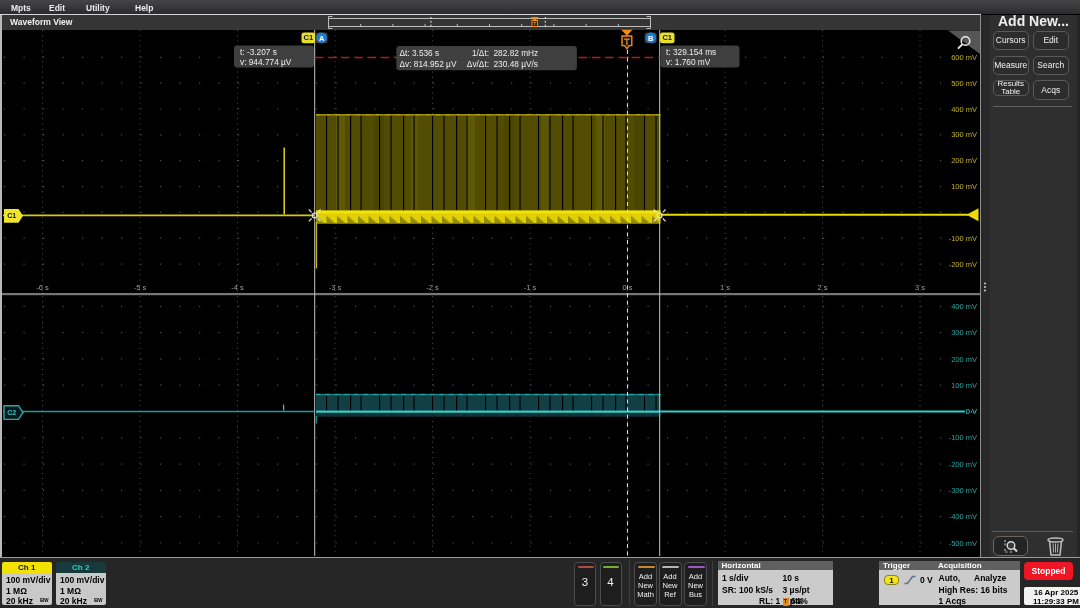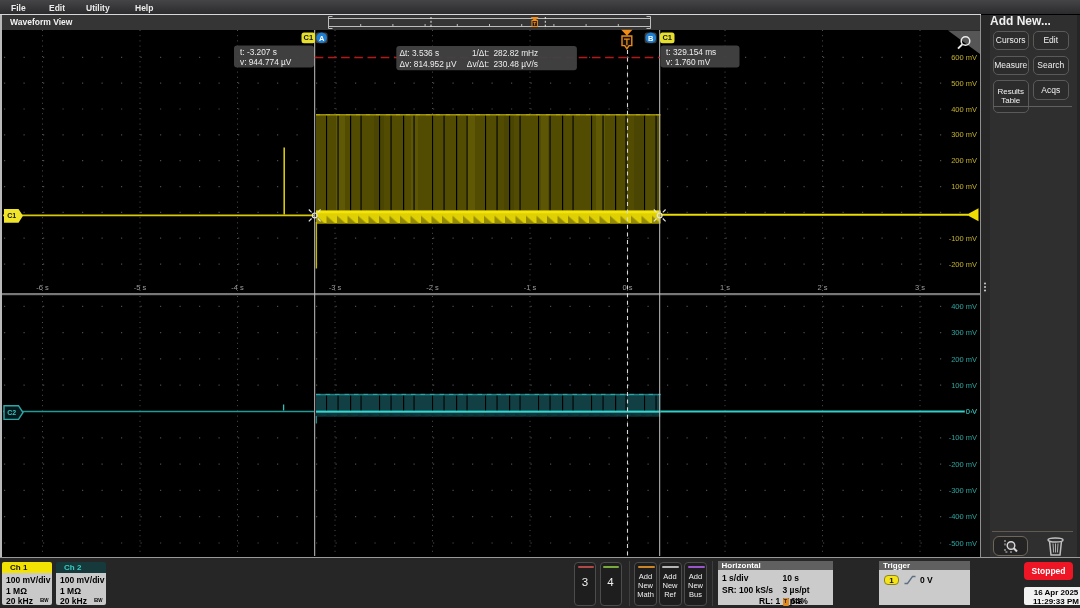--- a/index.html
+++ b/index.html
@@ -9,48 +9,48 @@
   #menubar{left:0;top:0;width:1080px;height:14px;
     background:linear-gradient(#454547,#2b2b2d);color:#ececec;font-size:8.5px;font-weight:600;}
   .mitem{position:absolute;top:3px;}
   #winline{left:0;top:14px;width:981px;height:1px;background:#d6d6d6;}
   #leftborder{left:0;top:15px;width:2px;height:542px;background:#b9b9b9;}
   #tabstrip{left:2px;top:15px;width:978px;height:15px;background:#353535;}
   #tabtitle{left:10px;top:17px;font-size:8.5px;font-weight:600;color:#f2f2f2;}
   #gutter{left:980px;top:15px;width:10px;height:543px;background:#282828;border-left:1px solid #8f8f8f;box-sizing:border-box;}
   #rpanel{left:990px;top:15px;width:90px;height:545px;background:#2f2f2f;}
   #rscroll{left:1077px;top:15px;width:3px;height:545px;background:#252525;}
-  #addnew{left:990px;top:15px;width:87px;height:12px;color:#f0f0f0;font-size:12px;font-weight:700;line-height:13px;}
+  #addnew{left:990px;top:15px;width:87px;height:12px;color:#f0f0f0;font-size:14px;font-weight:700;text-align:center;line-height:13px;}
   .rbtn{position:absolute;background:#2c2c2c;border:1px solid #5a5a58;border-radius:5px;
     color:#f2f2f2;font-size:8.5px;display:flex;align-items:center;justify-content:center;
     box-sizing:border-box;text-align:center;line-height:8.5px;}
   #rsep1{left:993px;top:106px;width:79px;height:1px;background:#606060;}
   #rsep2{left:992px;top:531px;width:81px;height:1px;background:#605a52;}
   #magbtn{left:993px;top:536px;width:35px;height:20px;border:1px solid #6e665a;border-radius:6px;background:#242424;box-sizing:border-box;}
   #botbar{left:0;top:557px;width:1080px;height:51px;background:#262626;border-top:1.5px solid #9a9a9a;box-sizing:border-box;}
   .chbadge{position:absolute;top:562px;width:50px;height:43px;border-radius:2px;overflow:hidden;}
-  .chhead{height:10.5px;font-size:8px;font-weight:700;padding-left:8px;line-height:11px;}
+  .chhead{height:10.5px;font-size:8px;font-weight:700;padding-left:16px;line-height:11px;}
   .chbody{height:32.5px;background:#c9c9c9;color:#000;font-size:8.5px;font-weight:600;padding-left:4px;position:relative;}
   .chrow{position:absolute;left:4px;}
   .nbtn{position:absolute;top:562px;height:43.5px;background:#1e1e1e;border:1px solid #4c4c4c;border-radius:4px;box-sizing:border-box;color:#f0f0f0;}
   .stripe{position:absolute;left:2.5px;top:2.5px;height:2.5px;border-radius:1px;}
   .vsep{position:absolute;top:561px;width:1px;height:45px;background:#3e3e3e;}
   .panel{position:absolute;top:561px;height:32px;}
   .phead{height:9px;background:#606060;color:#fff;font-size:8px;font-weight:600;line-height:9.5px;padding-left:4px;}
   .pbody{background:#cbcbcb;color:#000;font-size:8.5px;font-weight:600;position:relative;height:35px;}
   .prow{position:absolute;}
   #stopped{left:1024px;top:562px;width:49px;height:18px;background:#ee1524;border-radius:4px;color:#fff;font-size:8.5px;font-weight:700;text-align:center;line-height:18px;}
   #datebox{left:1024px;top:586.5px;width:64px;height:18px;background:#f2f2f2;border-radius:2px;color:#000;font-size:8px;font-weight:700;text-align:center;line-height:9px;padding-top:1px;box-sizing:border-box;}
 </style>
 </head>
 <body>
 <div id="app">
 
   <div id="menubar" class="abs">
-    <span class="mitem" style="left:11px">File</span>
+    <span class="mitem" style="left:11px">Mpts</span>
     <span class="mitem" style="left:49px">Edit</span>
     <span class="mitem" style="left:86px">Utility</span>
     <span class="mitem" style="left:135px">Help</span>
   </div>
   <div id="winline" class="abs"></div>
   <div id="tabstrip" class="abs"></div>
   <div id="tabtitle" class="abs">Waveform View</div>
   <div id="leftborder" class="abs"></div>
   <div id="gutter" class="abs"></div>
   <div id="rpanel" class="abs"></div>
@@ -261,21 +261,21 @@
 <circle cx="985" cy="283.5" r="1" fill="#cecece"></circle>
 <circle cx="985" cy="287" r="1" fill="#cecece"></circle>
 <circle cx="985" cy="290.5" r="1" fill="#cecece"></circle>
 </svg>
 
   <div id="addnew" class="abs">Add New...</div>
   <div class="rbtn" style="left:993px;top:30.5px;width:35.5px;height:19.5px;">Cursors</div>
   <div class="rbtn" style="left:1033px;top:30.5px;width:35.5px;height:19.5px;">Edit</div>
   <div class="rbtn" style="left:993px;top:55.5px;width:35.5px;height:19.5px;">Measure</div>
   <div class="rbtn" style="left:1033px;top:55.5px;width:35.5px;height:19.5px;">Search</div>
-  <div class="rbtn" style="left:993px;top:80px;width:35.5px;height:33px;font-size:8px;">Results<br>Table</div>
+  <div class="rbtn" style="left:993px;top:80px;width:35.5px;height:16px;font-size:8px;">Results<br>Table</div>
   <div class="rbtn" style="left:1033px;top:80px;width:35.5px;height:20px;">Acqs</div>
   <div id="rsep1" class="abs"></div>
   <div id="rsep2" class="abs"></div>
   <div id="magbtn" class="abs"></div>
   <svg class="abs" style="left:996px;top:538px" width="30" height="17" viewBox="0 0 30 17">
     <path d="M9 2 v6 M9 11 v3 h3 M14 14 h3" stroke="#cfcfcf" stroke-width="1" fill="none" stroke-dasharray="2 1.4"></path>
     <circle cx="15" cy="7.5" r="3.8" fill="#3a3a3a" stroke="#d8d8d8" stroke-width="1.4"></circle>
     <line x1="17.8" y1="10.3" x2="21" y2="13.5" stroke="#d8d8d8" stroke-width="2"></line>
   </svg>
   <svg class="abs" style="left:1046px;top:535px" width="19" height="22" viewBox="0 0 19 22">
@@ -341,15 +341,24 @@
   <div class="panel" style="left:879px;width:91px;">
     <div class="phead">Trigger</div>
     <div class="pbody">
       <div class="prow" style="left:5px;top:4.5px;width:15px;height:10px;background:#f5e31c;border:1px solid #8a831a;border-radius:4px;color:#111;font-size:8px;font-weight:700;text-align:center;line-height:10px;box-sizing:border-box;">1</div>
       <svg class="prow" style="left:25px;top:5px;" width="12" height="10" viewBox="0 0 12 10">
         <path d="M0.5 8.5 H3.5 L8.5 1.5 H11.5" fill="none" stroke="#5d6f85" stroke-width="1.3"></path>
       </svg>
       <div class="prow" style="left:41px;top:4.5px;">0 V</div>
     </div>
   </div>
+  <div class="panel" style="left:934px;width:85.5px;">
+    <div class="phead">Acquisition</div>
+    <div class="pbody">
+      <div class="prow" style="left:4.5px;top:3px;">Auto,</div>
+      <div class="prow" style="left:40px;top:3px;">Analyze</div>
+      <div class="prow" style="left:4.5px;top:14.5px;">High Res: 16 bits</div>
+      <div class="prow" style="left:4.5px;top:25.5px;">1 Acqs</div>
+    </div>
+  </div>
   <div id="stopped" class="abs">Stopped</div>
   <div id="datebox" class="abs">16 Apr 2025<br>11:29:33 PM</div>
 </div>
 
 </body></html>

